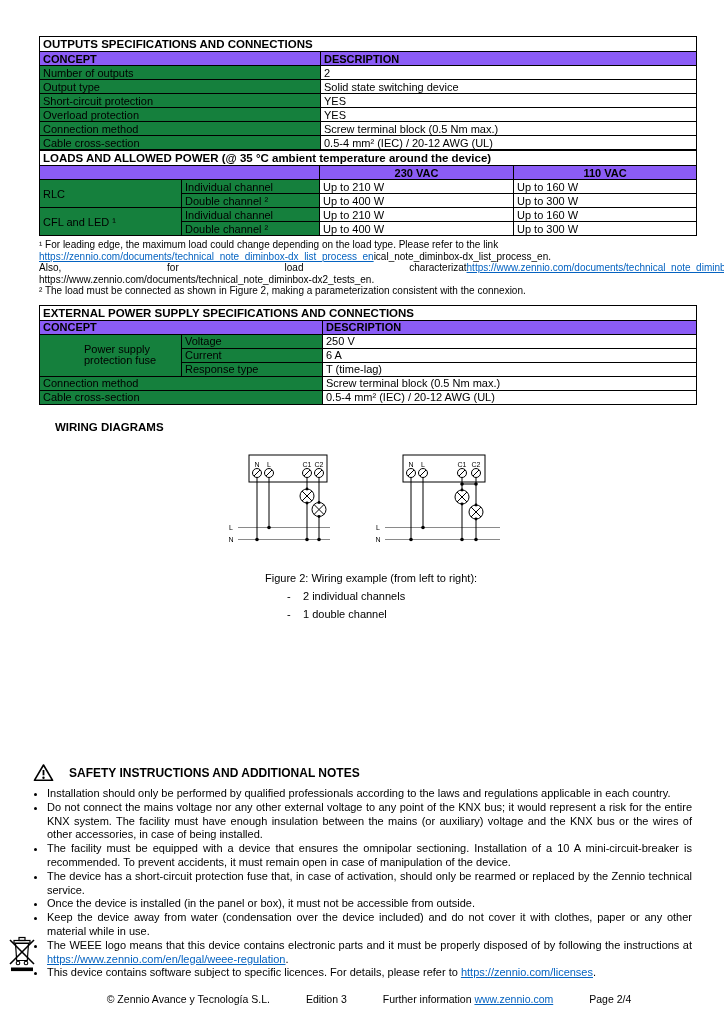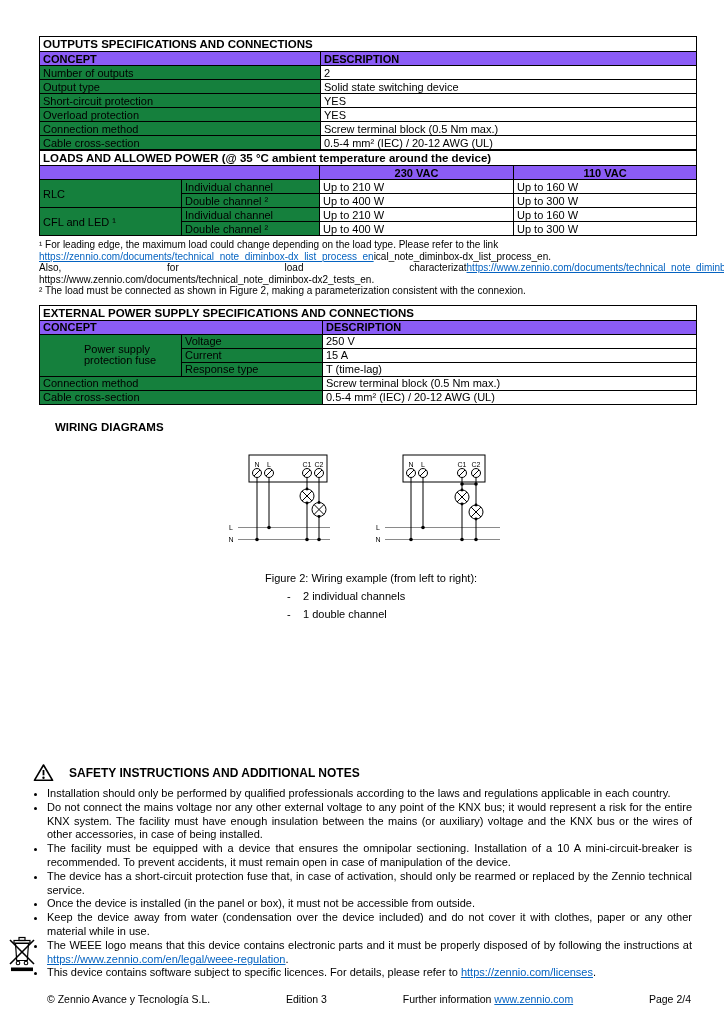--- a/index.html
+++ b/index.html
@@ -28,21 +28,21 @@
   .fig-caption{position:absolute;left:265px;top:572px;font-size:11px;line-height:13px;width:260px;}
   .cap-item{margin-top:5px;padding-left:22px;}
   .cap-item .dash{display:inline-block;width:16px;}
   
   .safety{position:absolute;left:33px;top:763px;width:659px;}
   .safety-head{display:flex;align-items:center;gap:15px;font-weight:bold;font-size:12px;}
   .safety ul{margin:5px 0 0 0;padding-left:14px;}
   .safety li{font-size:11px;line-height:13.8px;text-align:justify;margin:0;}
   .weee-icon{position:absolute;left:8px;top:936px;}
   
-  .footer{position:absolute;left:33px;top:993px;width:658px;display:flex;justify-content:space-between;font-size:10.5px;padding-left:14px;box-sizing:border-box;gap:36px;}
+  .footer{position:absolute;left:33px;top:993px;width:658px;display:flex;justify-content:center;font-size:10.5px;padding-left:14px;box-sizing:border-box;gap:36px;}
 </style>
 </head>
 <body>
 
 <div class="page">
 
   <div class="tables">
 
     <table>
       <colgroup>
@@ -152,21 +152,21 @@
         <td colspan="2">CONCEPT</td>
         <td>DESCRIPTION</td>
       </tr>
       <tr>
         <td class="c-light wrapcell" rowspan="3">Power supply protection fuse</td>
         <td class="c-light">Voltage</td>
         <td>250 V</td>
       </tr>
       <tr>
         <td class="c-light">Current</td>
-        <td>15 A</td>
+        <td>6 A</td>
       </tr>
       <tr>
         <td class="c-light">Response type</td>
         <td>T (time-lag)</td>
       </tr>
       <tr>
         <td class="c-light" colspan="2">Connection method</td>
         <td>Screw terminal block (0.5 Nm max.)</td>
       </tr>
       <tr>

